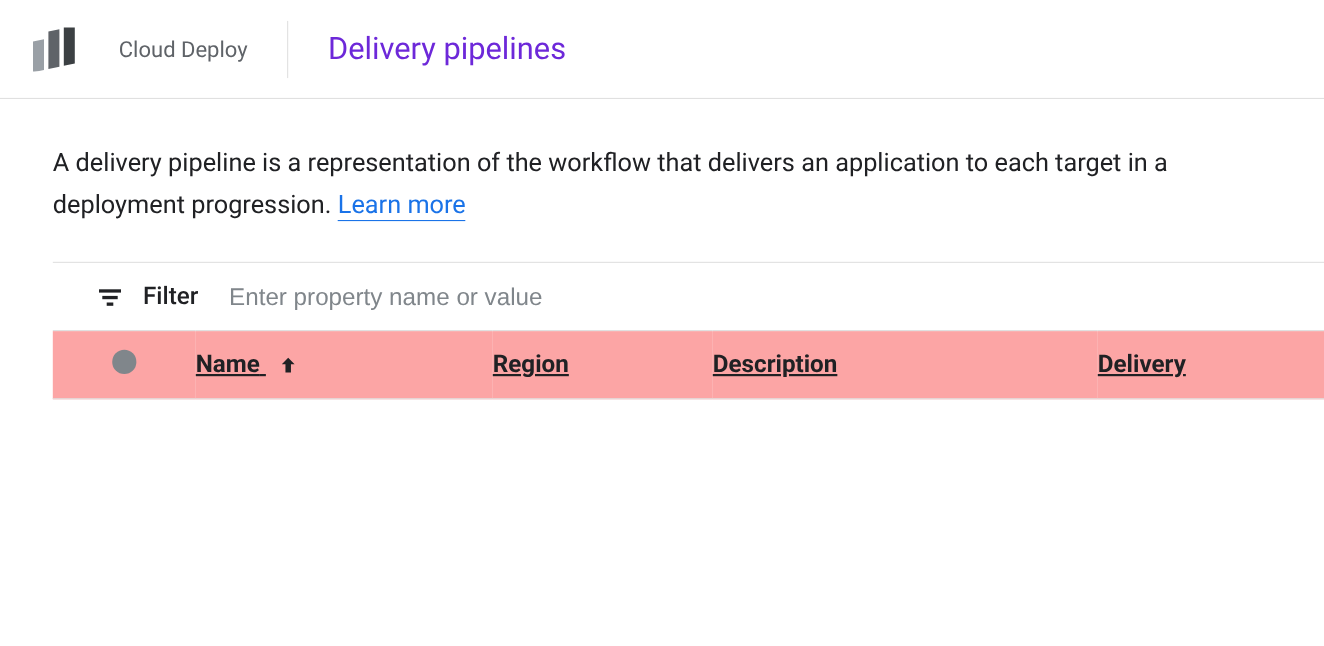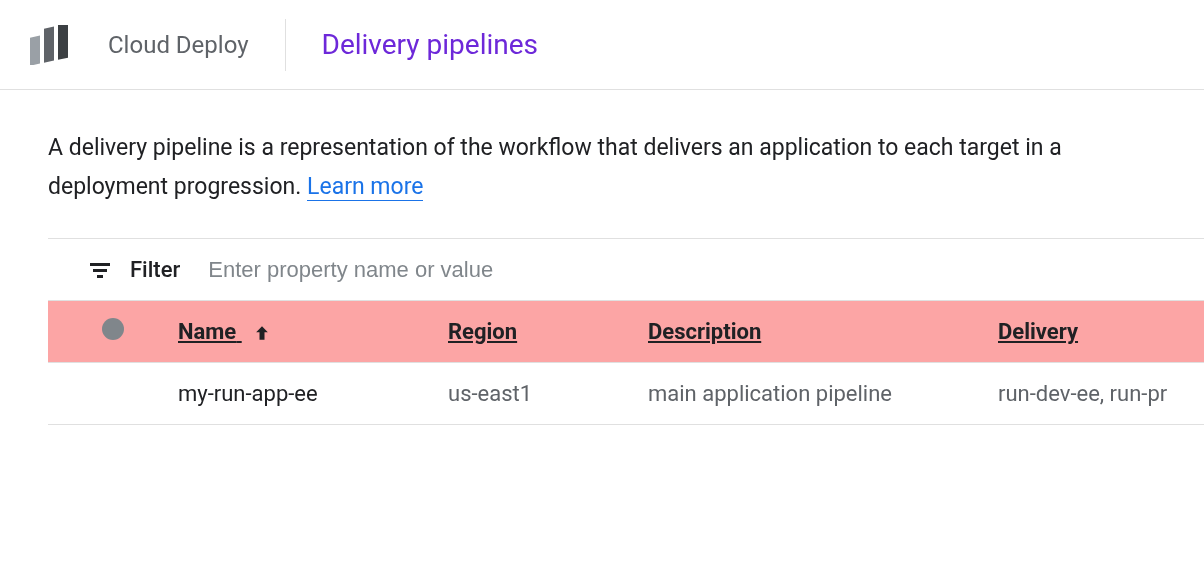--- a/index.html
+++ b/index.html
@@ -17,21 +17,21 @@
     height: 90px;
     border-bottom: 1px solid #e0e0e0;
     padding: 0 24px;
   }
   .logo {
     margin-right: 28px;
     display: flex;
     align-items: center;
   }
   .service-title {
-    font-size: 24px;
+    font-size: 20px;
     color: #5f6368;
     font-weight: 400;
     padding-right: 36px;
   }
   .divider-v {
     width: 1px;
     height: 52px;
     background: #e0e0e0;
     margin: 0 36px 0 0;
   }
@@ -175,23 +175,16 @@
                   <path d="M12 4l-7 7h4v9h6v-9h4z" fill="#202124"></path>
                 </svg>
             </span>
           </th>
           <th class="col-region">Region</th>
           <th class="col-desc">Description</th>
           <th class="col-targets">Delivery</th>
         </tr>
       </thead>
       <tbody>
-        <tr>
-          <td class="col-status"></td>
-          <td class="col-name name-cell">my-run-app-ee</td>
-          <td class="col-region">us-east1</td>
-          <td class="col-desc">main application pipeline</td>
-          <td class="col-targets">run-dev-ee, run-pr</td>
-        </tr>
       </tbody>
     </table>
   </div>
 </div>
 
 </body></html>

